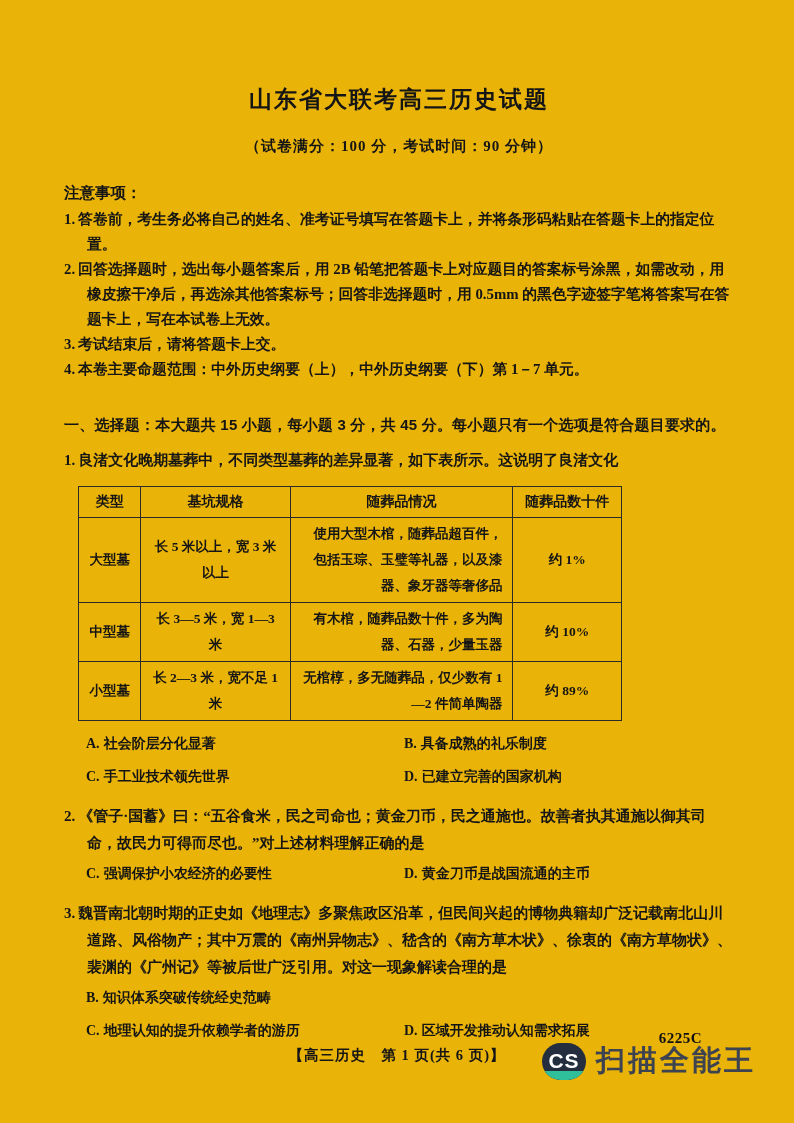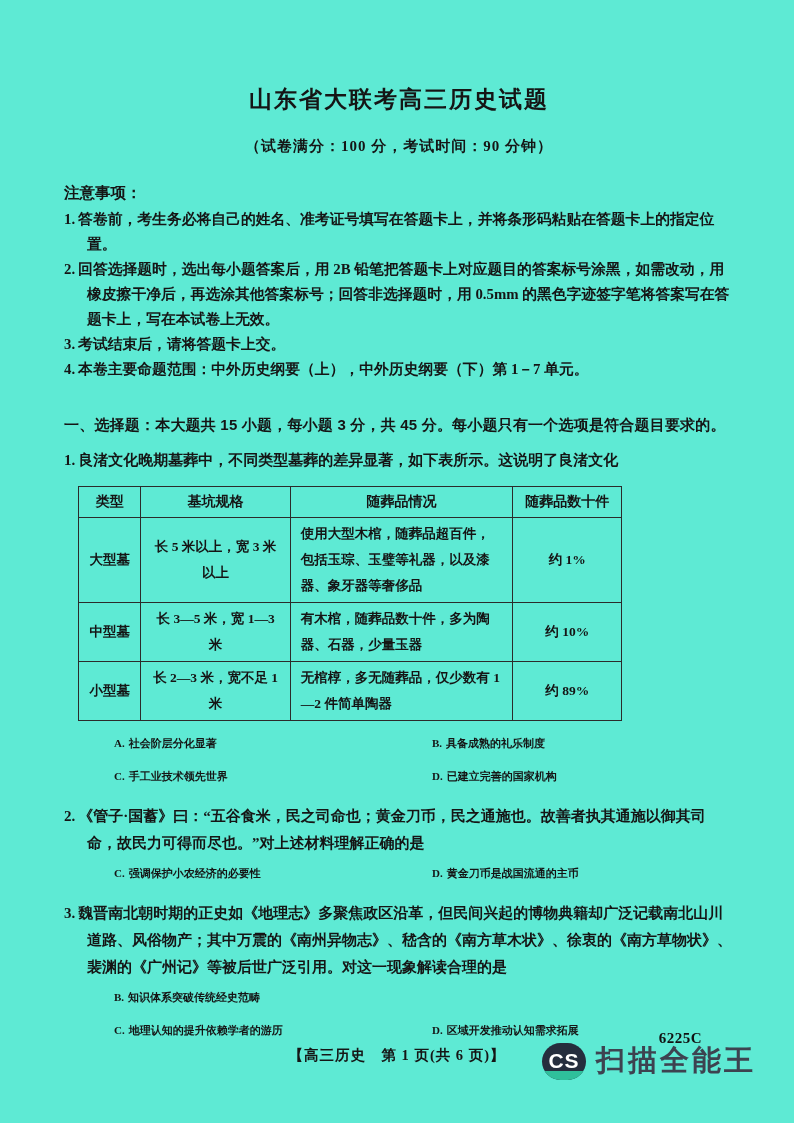--- a/index.html
+++ b/index.html
@@ -1,20 +1,20 @@
 <!DOCTYPE html>
 <html><head>
 <meta charset="utf-8">
 <style>
   * { margin:0; padding:0; box-sizing:border-box; }
   html,body { background:#ffffff; }
   body { font-family:"Liberation Serif","DejaVu Serif",serif; color:#151515; }
   .page {
     position:relative; width:794px; height:1123px; margin:0 auto;
-    background:#5eead4; overflow:hidden;
+    background:#eab308; overflow:hidden;
   }
   .content { padding:84px 60px 0 64px; font-weight:600; }
 
   .title { text-align:center; font-size:23px; font-weight:bold; letter-spacing:2px; }
   .subtitle { text-align:center; font-size:15px; margin-top:22px; font-weight:bold; letter-spacing:1px; }
 
   .notice-heading {
     margin-top:27px; font-size:15.5px; font-weight:bold;
     font-family:"Liberation Sans","DejaVu Sans",sans-serif;
   }
@@ -29,23 +29,23 @@
 
   .q-stem { margin-top:10px; font-size:15px; line-height:27px; }
 
   table.data-table {
     border-collapse:collapse; width:544px; margin:12px 0 6px 14px;
     font-size:13.5px; table-layout:fixed;
   }
   table.data-table th, table.data-table td { border:1.6px solid #2b2b2b; }
   table.data-table th { padding:6px 4px; font-size:14px; font-weight:600; text-align:center; }
   table.data-table td { padding:3px 10px; line-height:26px; text-align:center; }
-  table.data-table td.left { text-align:left; }
+  table.data-table td.left { text-align:right; }
 
-  .opt-row { display:flex; margin-left:50px; font-size:11px; line-height:33px; }
+  .opt-row { display:flex; margin-left:22px; font-size:14px; line-height:33px; }
   .opt { white-space:nowrap; }
   .opt-a { width:318px; }
   .opt-label { margin-right:4px; }
 
   .q-block { margin-top:6px; }
 
   .footer {
     position:absolute; bottom:58px; left:0; width:100%;
     text-align:center; font-size:14.5px; font-weight:bold; letter-spacing:1px;
   }

